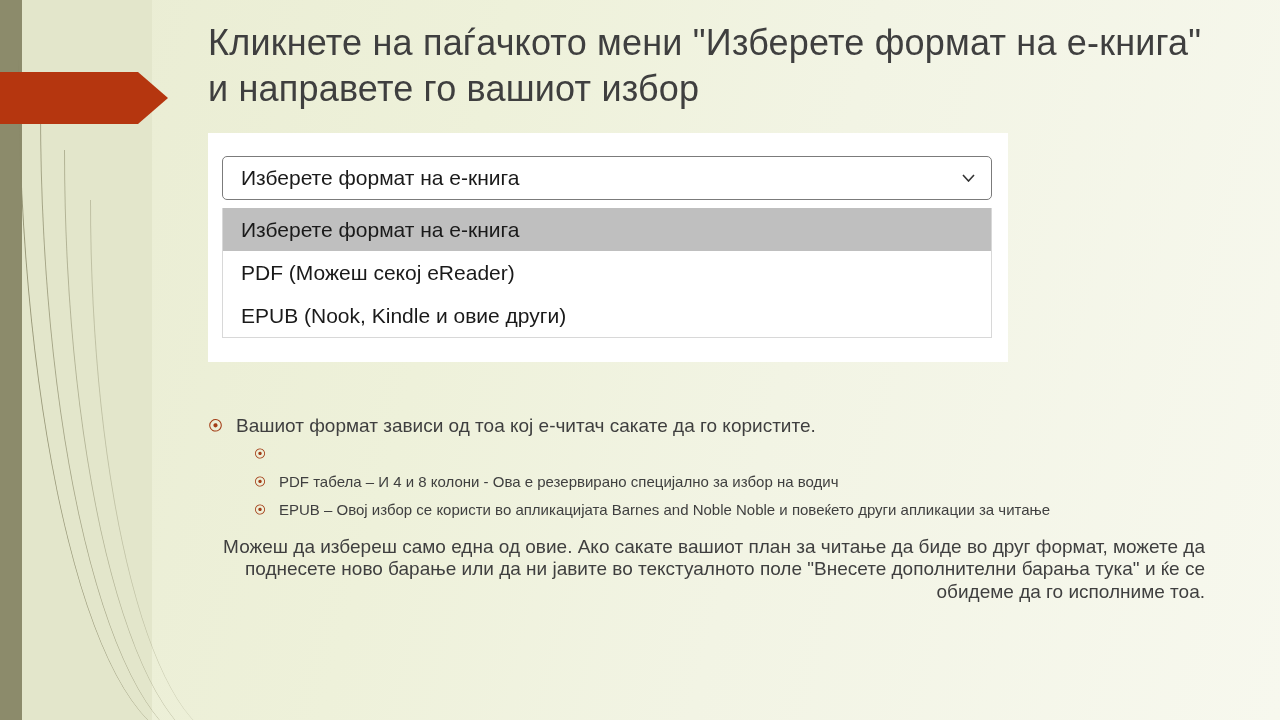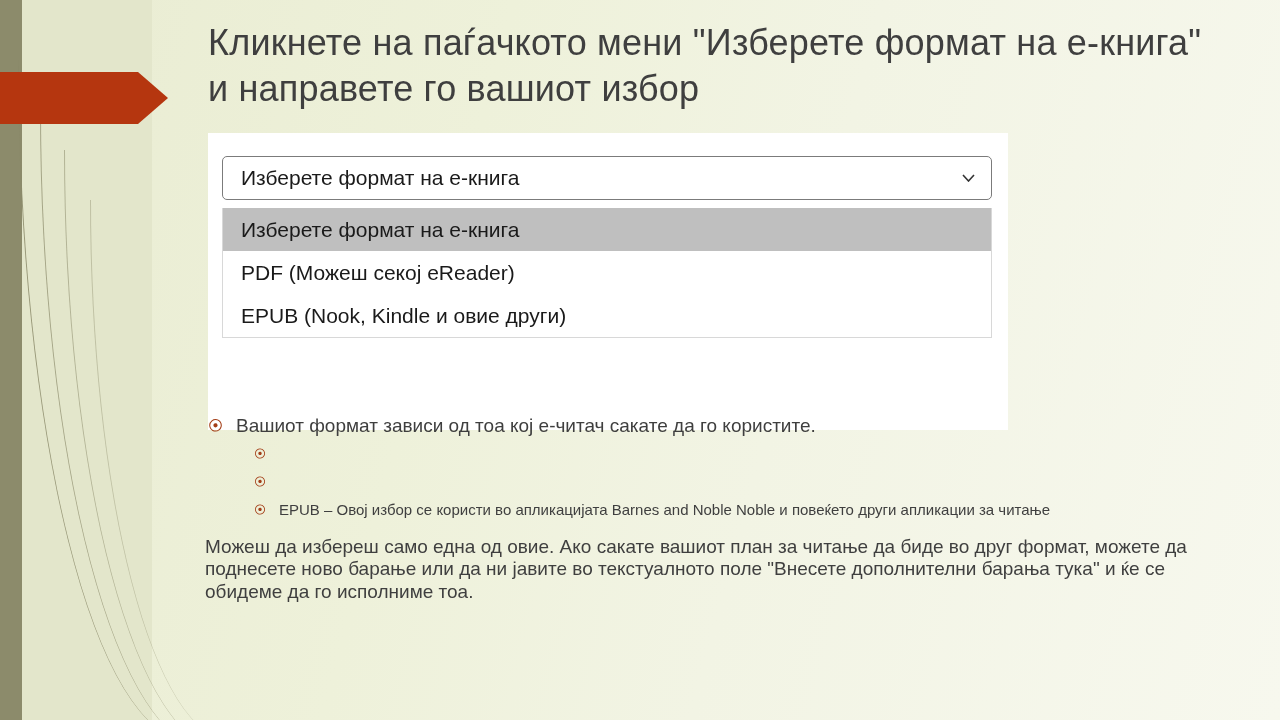--- a/index.html
+++ b/index.html
@@ -60,21 +60,21 @@
     line-height: 1.28;
     color: #3f3f3f;
     font-weight: 400;
     letter-spacing: .2px;
   }
 
   
   .shot {
     position: absolute;
     left: 208px; top: 133px;
-    width: 800px; height: 297px;
+    width: 800px; height: 229px;
     background: #ffffff;
     overflow: hidden;
   }
   .select-box {
     position: absolute;
     left: 14px; top: 23px;
     width: 770px; height: 44px;
     border: 1px solid #7b7b7b;
     border-radius: 5px;
     background: #fff;
@@ -145,20 +145,21 @@
     color: #a33d16;
     font-size: 12px;
     line-height: 19px;
   }
 
   
   .paras {
     position: absolute;
     left: 205px; top: 536px;
     width: 1000px;
+    text-align: right;
   }
   .para {
     font-size: 19px;
     line-height: 1.18;
     color: #3f3f3f;
     margin-bottom: 15px;
   }
 </style>
 </head>
 <body>
@@ -199,20 +200,21 @@
   <div class="bullets">
     <div class="b1">
       <span class="dot">⦿</span>
       <span>Вашиот формат зависи од тоа кој е-читач сакате да го користите.</span>
     </div>
     <div class="b2">
       <span class="dot">⦿</span>
     </div>
     <div class="b2">
       <span class="dot">⦿</span>
+      <span>PDF табела – И 4 и 8 колони - Ова е резервирано специјално за избор на водич</span>
     </div>
     <div class="b2">
       <span class="dot">⦿</span>
       <span>EPUB – Овој избор се користи во апликацијата Barnes and Noble Noble и повеќето други апликации за читање</span>
     </div>
   </div>
 
   <div class="paras">
     <div class="para">Можеш да избереш само една од овие.  Ако сакате вашиот план за читање да биде во друг формат, можете да поднесете ново барање или да ни јавите во текстуалното поле "Внесете дополнителни барања тука" и ќе се обидеме да го исполниме тоа.</div>
   </div>

